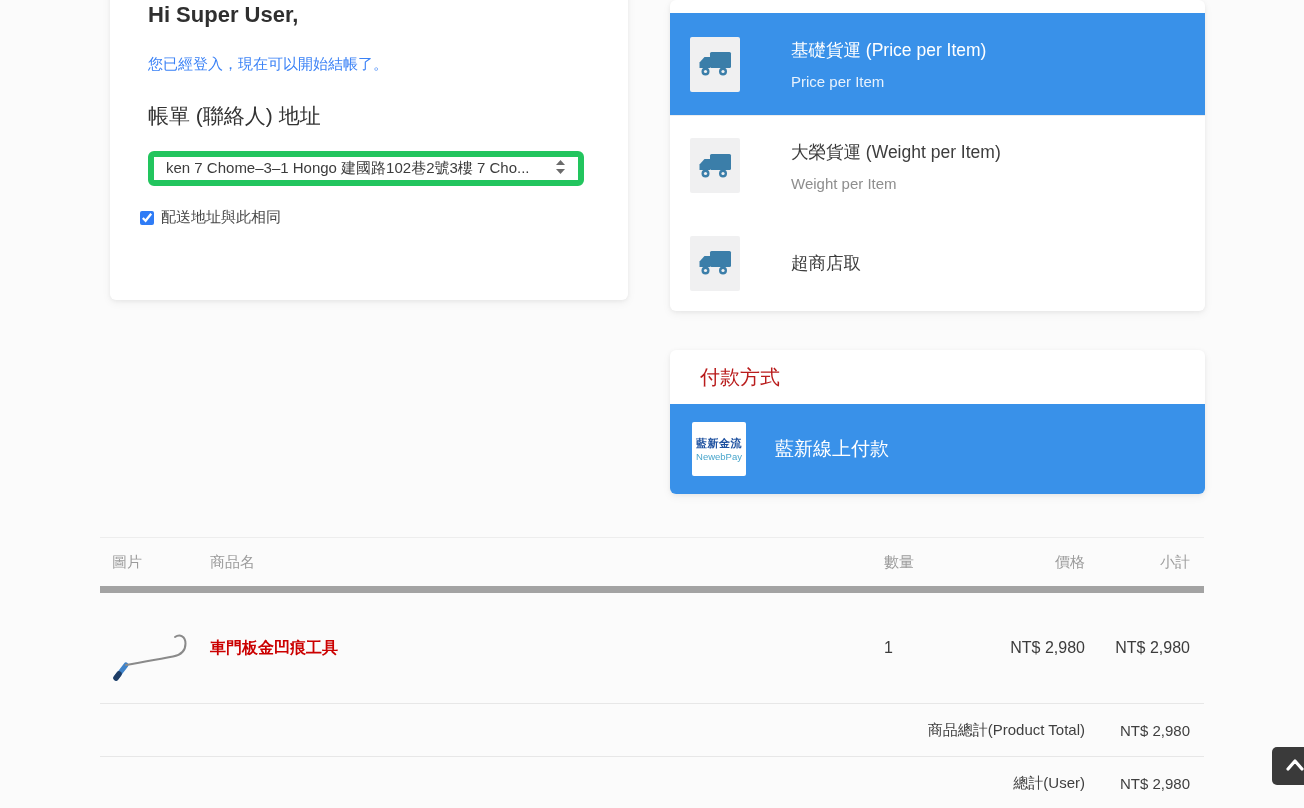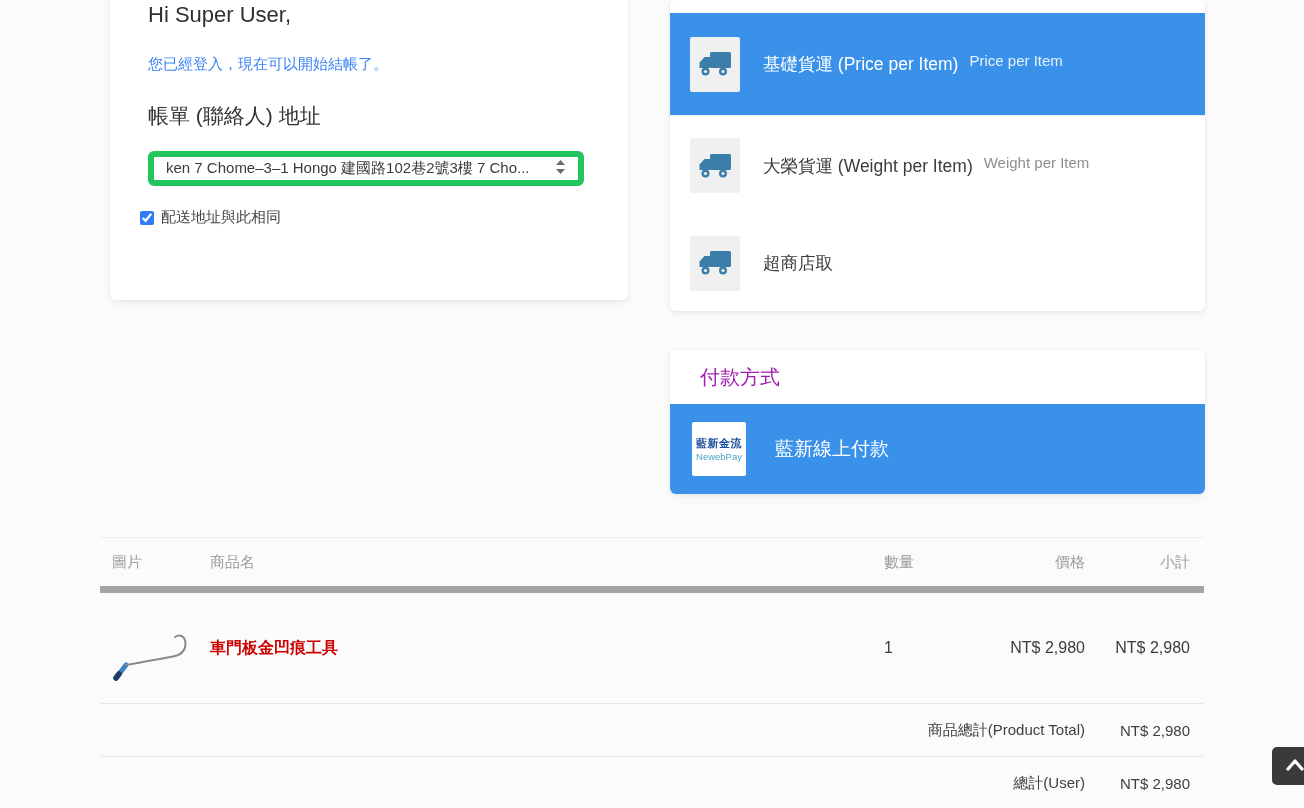--- a/index.html
+++ b/index.html
@@ -11,49 +11,49 @@
     position:relative;width:1304px;height:808px;overflow:hidden;
     background:#fbfbfb;
   }
   .card{
     position:absolute;background:#fff;border-radius:6px;
     box-shadow:0 1px 4px rgba(0,0,0,.05),0 3px 10px rgba(0,0,0,.05);
     box-sizing:border-box;
   }
   
   .left-card{left:110px;top:-12px;width:518px;height:312px;padding:14px 40px 0 38px;}
-  .greet-title{margin:0;font-size:22px;line-height:26px;font-weight:400;color:#2f2f2f;}
+  .greet-title{margin:0;font-size:22px;line-height:26px;font-weight:700;color:#2f2f2f;}
   .login-msg{margin:26px 0 0;font-size:15px;line-height:20px;color:#3b82f6;}
   .billing-head{margin:28px 0 0;font-size:21px;line-height:28px;font-weight:500;color:#333;}
   .select-box{
     margin-top:21px;width:436px;height:35px;border:6px solid #22c55e;border-radius:6px;
     background:#fff;display:flex;align-items:center;justify-content:space-between;
     padding:0 12px;box-sizing:border-box;cursor:default;
   }
   .select-text{font-size:15px;color:#3c3c3c;white-space:nowrap;overflow:hidden;}
   .caret{flex:none;margin-left:8px;}
   .chk-row{margin:22px 0 0 -8px;display:flex;align-items:center;font-size:15px;color:#474747;}
   .chk-row input{width:14px;height:14px;margin:0 7px 0 0;accent-color:#2f7cf6;}
   
   .ship-card{left:670px;top:0;width:535px;height:311px;padding-top:13px;overflow:hidden;}
   .ship-row{display:flex;align-items:center;padding:0 20px;box-sizing:border-box;cursor:pointer;}
   .ship-row.selected{background:#3991e9;}
   .ship-row.r1{height:102px;}
   .ship-row.r2{height:100px;border-top:1px solid #ededed;}
   .ship-row.r3{height:96px;}
   .icon-box{width:50px;height:55px;background:#f0f0f1;border-radius:2px;flex:none;
     display:flex;align-items:center;justify-content:center;}
-  .ship-text{margin-left:23px;display:flex;gap:11px;}
+  .ship-text{margin-left:51px;display:flex;flex-direction:column;gap:11px;}
   .ship-title{font-size:17.5px;color:#3d3d3d;}
   .ship-sub{font-size:15px;color:#8e8e8e;}
   .selected .ship-title{color:#fff;}
   .selected .ship-sub{color:rgba(255,255,255,.88);}
   
   .pay-card{left:670px;top:350px;width:535px;overflow:hidden;}
-  .pay-head{height:54px;display:flex;align-items:center;padding:0 30px;font-size:20px;color:#a21caf;}
+  .pay-head{height:54px;display:flex;align-items:center;padding:0 30px;font-size:20px;color:#b91c1c;}
   .pay-row{height:90px;background:#3991e9;display:flex;align-items:center;padding:0 22px;cursor:pointer;}
   .logo-box{width:54px;height:54px;background:#fff;border-radius:2px;flex:none;
     display:flex;flex-direction:column;align-items:center;justify-content:center;gap:0;}
   .logo1{font-size:11px;font-weight:700;color:#1d509f;letter-spacing:.5px;}
   .logo2{font-size:9.5px;color:#4aa6cc;}
   .pay-title{margin-left:29px;font-size:19px;color:#fff;}
   
   .cart{position:absolute;left:100px;top:537px;width:1104px;}
   table{width:100%;border-collapse:collapse;table-layout:fixed;}
   .cart{border-top:1px solid #ededed;}

